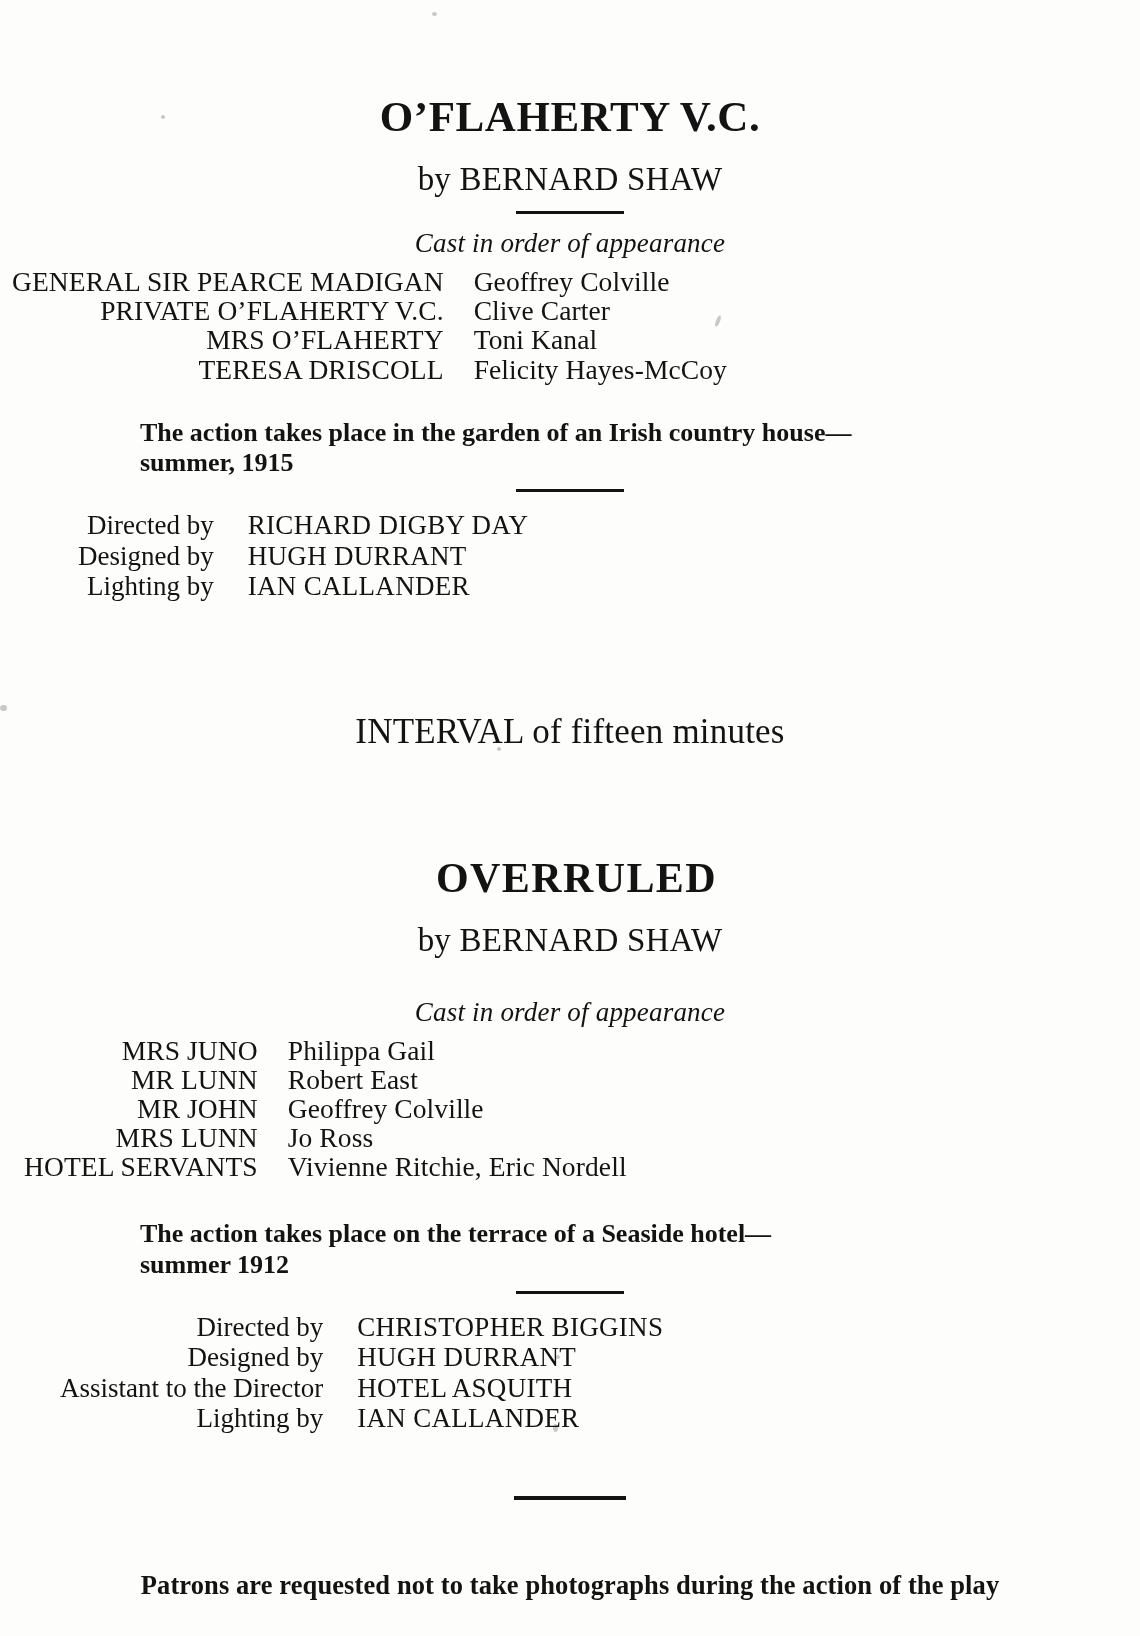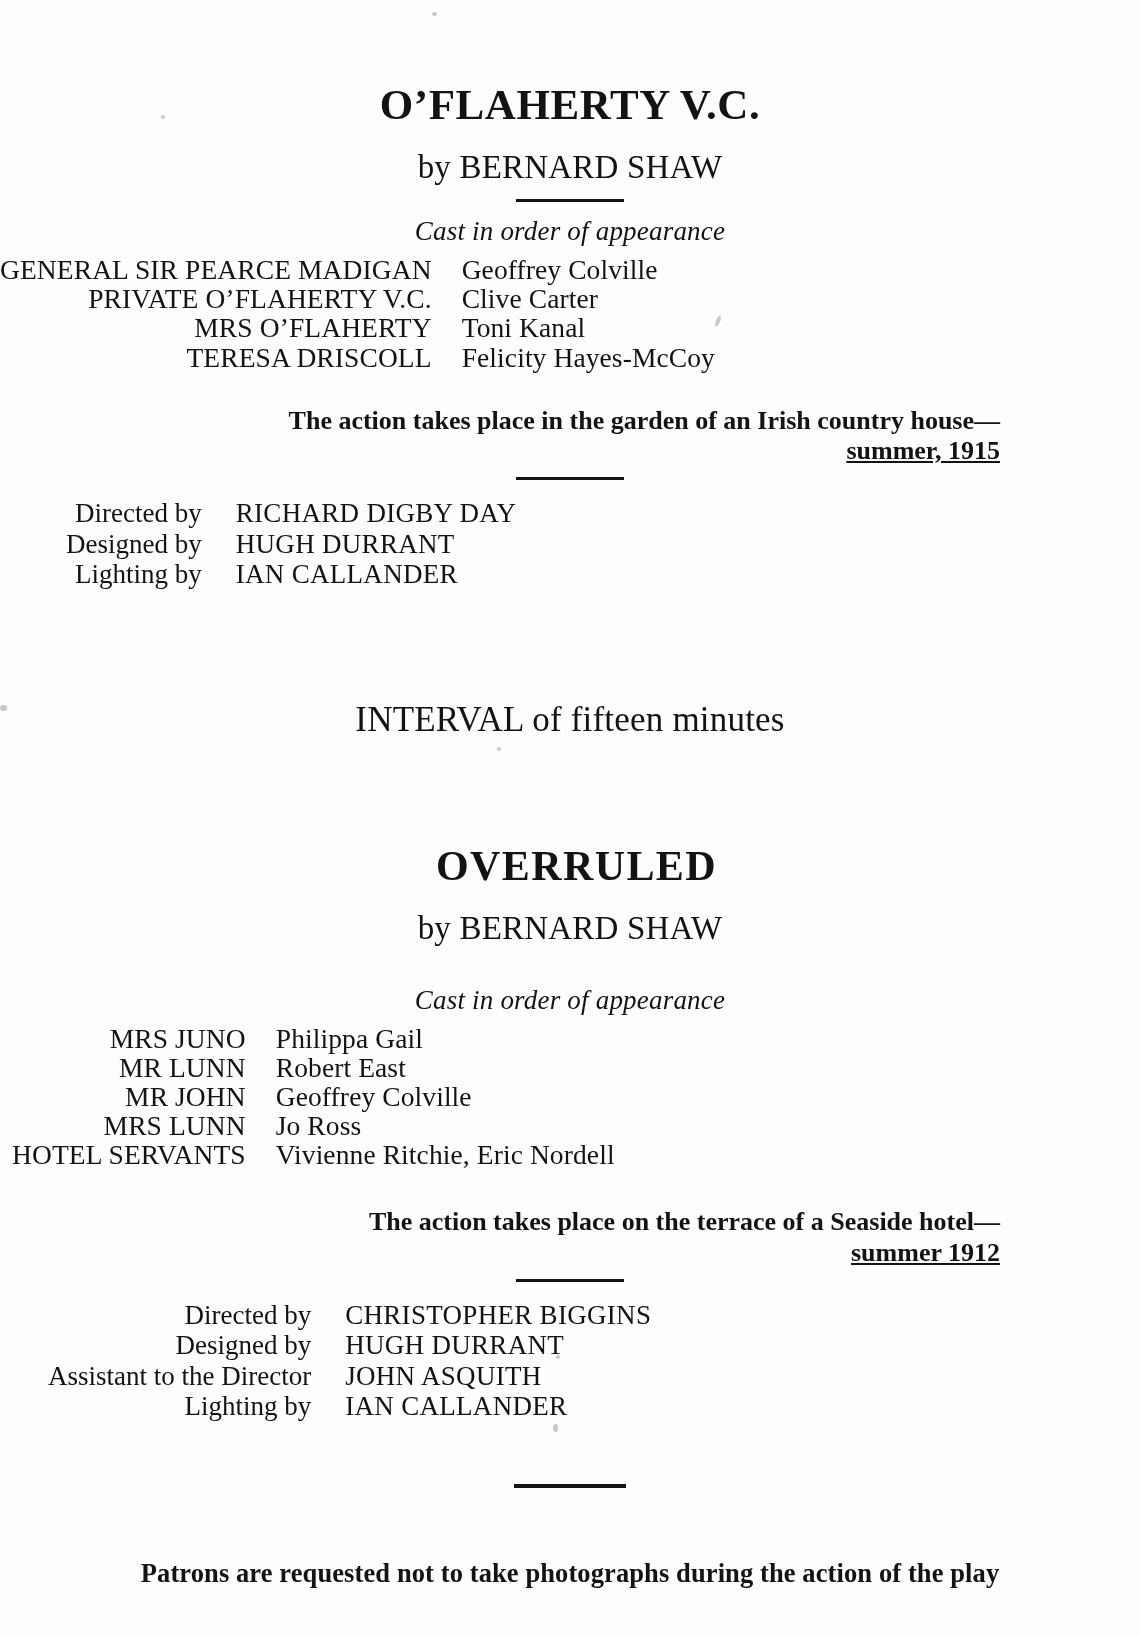--- a/index.html
+++ b/index.html
@@ -15,21 +15,21 @@
     color: #131313;
     position: relative;
     overflow: hidden;
   }
 
   .page {
     position: relative;
     width: 1140px;
     height: 1636px;
     background: #fdfdfc;
-    padding: 4px;
+    padding: 16px;
     box-sizing: border-box;
   }
 
   
   .speck {
     position: absolute;
     background: #b9b5ad;
     border-radius: 50%;
     opacity: .75;
     pointer-events: none;
@@ -98,28 +98,28 @@
   }
   .cast-actor {
     text-align: left;
     letter-spacing: 0.1px;
   }
 
   .cast-one  { margin-left: -4px; }
   .cast-two  { margin-left: 8px; font-family: Liberation Serif, serif; }
 
   .action-note {
-    text-align: right;
+    text-align: left;
     font-weight: bold;
     font-size: 26px;
     line-height: 1.18;
     margin: 0 auto;
     width: 860px;
   }
-  .action-note .line2 { display: block; text-decoration: underline; }
+  .action-note .line2 { display: block; }
 
   .credits-table {
     margin: 18px auto 0 auto;
     border-collapse: collapse;
   }
   .credits-table td {
     padding: 0;
     font-size: 27px;
     line-height: 1.13;
     vertical-align: baseline;
@@ -281,21 +281,21 @@
           <tr>
             <td class="credit-label">Directed by</td>
             <td class="credit-name">CHRISTOPHER BIGGINS</td>
           </tr>
           <tr>
             <td class="credit-label">Designed by</td>
             <td class="credit-name">HUGH DURRANT</td>
           </tr>
           <tr>
             <td class="credit-label">Assistant to the Director</td>
-            <td class="credit-name">JOHN ASQUITH</td>
+            <td class="credit-name">HOTEL ASQUITH</td>
           </tr>
           <tr>
             <td class="credit-label">Lighting by</td>
             <td class="credit-name">IAN CALLANDER</td>
           </tr>
         </tbody>
       </table>
     </section>
 
     <div style="height:62px;"></div>

